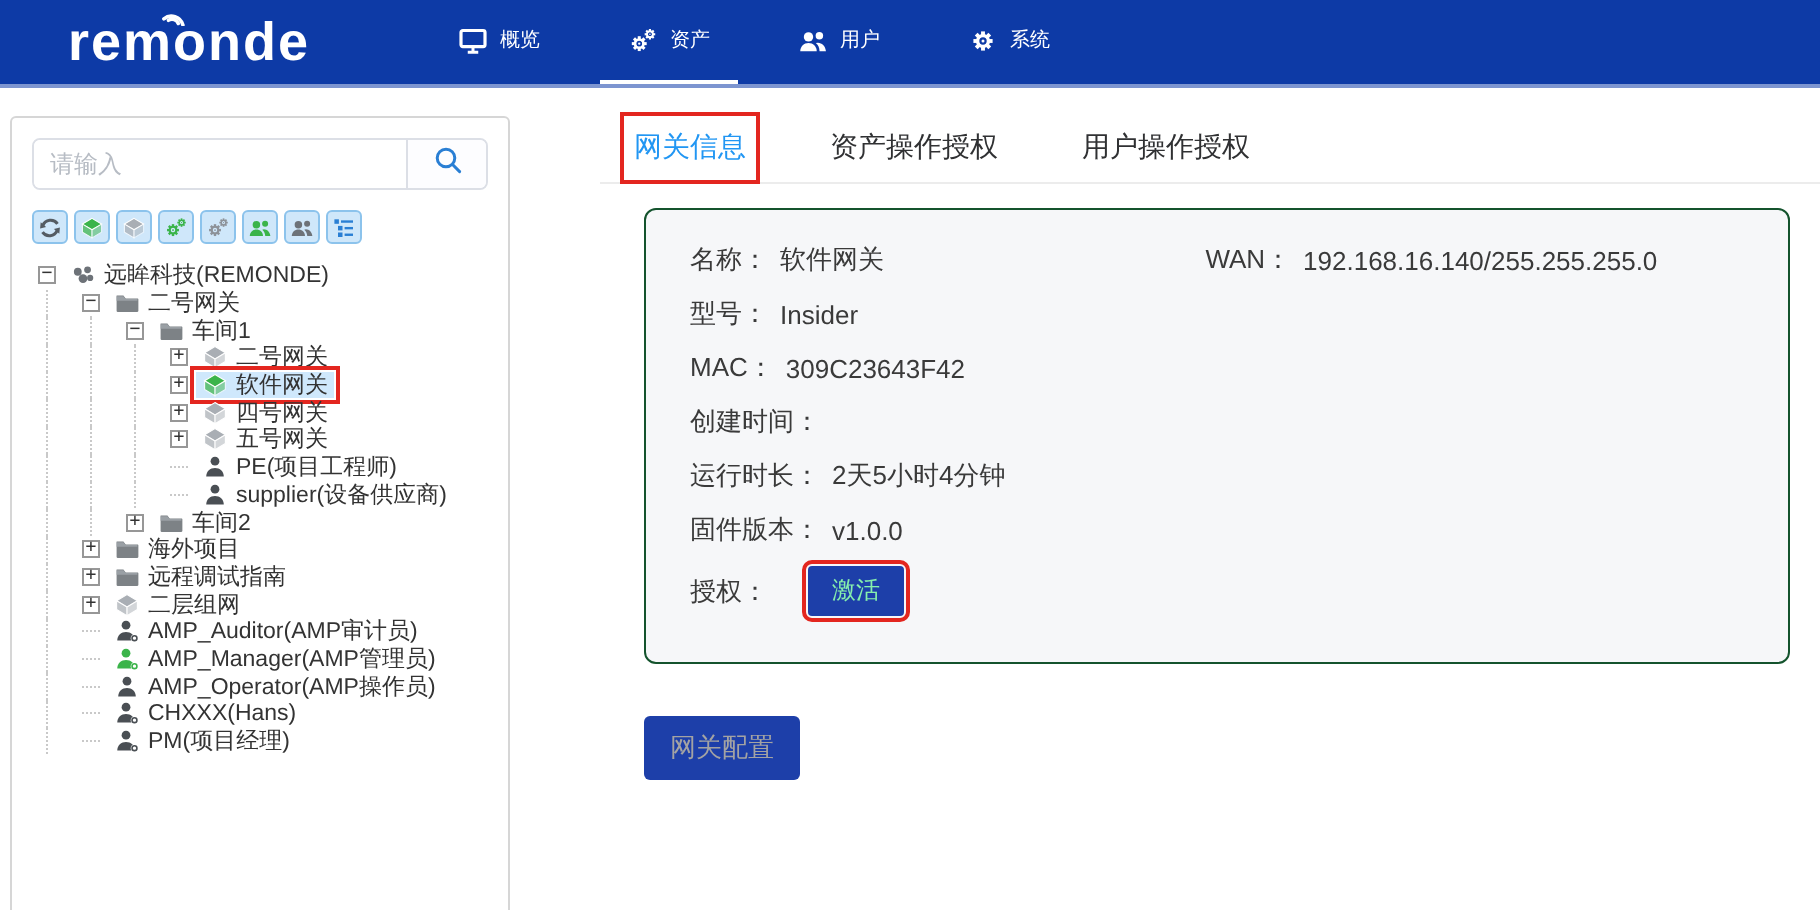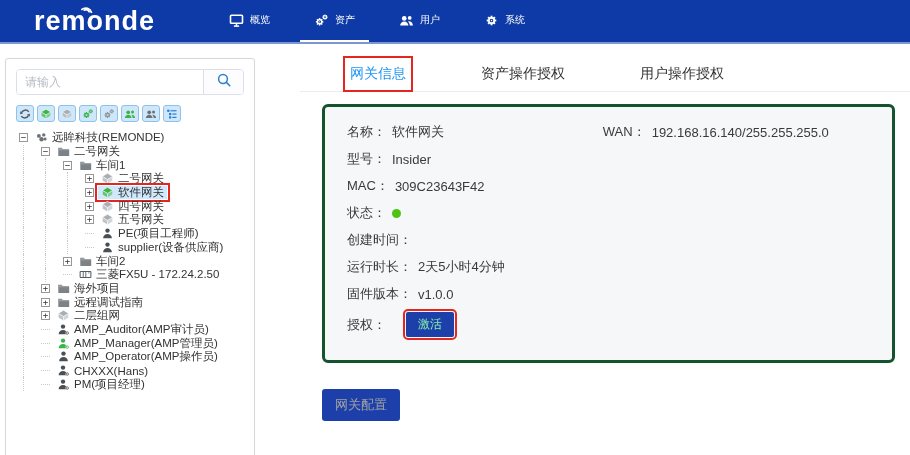--- a/index.html
+++ b/index.html
@@ -42,24 +42,24 @@
   .dash { display:inline-block; width:9px; border-top:1px dotted #c9c9c9; margin:0 4px 0 3px; flex:0 0 auto; }
   .row-core { display:inline-flex; align-items:center; gap:4px; padding:0 3px; height:100%; }
   .row-core.selected { background:#cfe8fc; }
   .row-core.annotated { outline:2px solid #e3261f; outline-offset:1px; }
   .t-ico { display:flex; align-items:center; flex:0 0 auto; }
 
   
   .main { position:absolute; left:300px; top:56px; right:0; bottom:0; }
   .tabs { display:flex; align-items:center; height:36px; padding-left:15px;
     border-bottom:1px solid #ececec; }
-  .tab { font-size:14px; color:#303133; margin-right:38px; cursor:pointer; padding:4px 2px;margin-left:33px; }
+  .tab { font-size:14px; color:#303133; margin-right:38px; cursor:pointer; padding:4px 2px; }
   .tab.active { color:#2196f3; }
   .tab.annotated { outline:2px solid #e3261f; outline-offset:3px; }
-  .panel { margin:12px 15px 0 22px; background:#f6f7f9; border:3px solid #14532d;
+  .panel { margin:12px 15px 0 22px; background:#f6f7f9; border:1px solid #14532d;
     border-radius:6px; padding:16px 22px 14px 22px; min-height:182px; display:flex; }
   .col-left { width:47%; }
   .col-right { flex:1; padding-left:10px; }
   .d-row { display:flex; align-items:center; font-size:13px; color:#3a3a3a; margin-bottom:9px;
     min-height:15px; }
   .d-label { white-space:nowrap; margin-right:6px; }
   .dot { width:9px; height:9px; border-radius:50%; display:inline-block; }
   .mini-btn { background:#1d3fa9; color:#86efac; border:none; border-radius:2px; font-size:12px;
     padding:4px 12px; margin-left:14px; cursor:pointer; font-family:inherit; }
   .mini-btn.annotated { outline:2px solid #e3261f; outline-offset:1px; }
@@ -418,36 +418,20 @@
               <svg width="13" height="13" viewBox="0 0 16 16" xmlns="http://www.w3.org/2000/svg">
                 <path d="M1.6 3.4h4.2l1.4 1.8h7.2c.4 0 .6.3.6.6v7c0 .4-.3.7-.6.7H2.2c-.4 0-.6-.3-.6-.7z" fill="#7d8286"></path>
                 <path d="M1.6 6.6h12.8v-1H7.1L5.8 3.9H1.6z" fill="#9aa0a5"></path>
               </svg>
             </span>
             <span>车间2</span>
           </span>
         </div>
         <div class="tree-row">
           <span class="guide"></span>
-          <span class="guide"></span>
-          <span class="dash"></span>
-          <span class="row-core">
-            <span class="t-ico">
-              <svg width="13" height="13" viewBox="0 0 16 16" xmlns="http://www.w3.org/2000/svg">
-                <rect x="1.4" y="4.2" width="13.2" height="7.4" rx="0.8" fill="none" stroke="#555c63" stroke-width="1.3"></rect>
-                <line x1="5.2" y1="4.2" x2="5.2" y2="11.6" stroke="#555c63" stroke-width="1.1"></line>
-                <line x1="8.4" y1="4.2" x2="8.4" y2="11.6" stroke="#555c63" stroke-width="1.1"></line>
-                <line x1="11.4" y1="6" x2="13" y2="6" stroke="#555c63" stroke-width="1"></line>
-              </svg>
-            </span>
-            <span>三菱FX5U - 172.24.2.50</span>
-          </span>
-        </div>
-        <div class="tree-row">
-          <span class="guide"></span>
           <span class="expander">+</span>
           <span class="row-core">
             <span class="t-ico">
               <svg width="13" height="13" viewBox="0 0 16 16" xmlns="http://www.w3.org/2000/svg">
                 <path d="M1.6 3.4h4.2l1.4 1.8h7.2c.4 0 .6.3.6.6v7c0 .4-.3.7-.6.7H2.2c-.4 0-.6-.3-.6-.7z" fill="#7d8286"></path>
                 <path d="M1.6 6.6h12.8v-1H7.1L5.8 3.9H1.6z" fill="#9aa0a5"></path>
               </svg>
             </span>
             <span>海外项目</span>
           </span>
@@ -569,24 +553,20 @@
           </div>
           <div class="d-row">
             <span class="d-label">型号：</span>
             <span>Insider</span>
           </div>
           <div class="d-row">
             <span class="d-label">MAC：</span>
             <span>309C23643F42</span>
           </div>
           <div class="d-row">
-            <span class="d-label">状态：</span>
-            <span class="dot" style="background: rgb(76, 196, 20);"></span>
-          </div>
-          <div class="d-row">
             <span class="d-label">创建时间：</span>
           </div>
           <div class="d-row">
             <span class="d-label">运行时长：</span>
             <span>2天5小时4分钟</span>
           </div>
           <div class="d-row">
             <span class="d-label">固件版本：</span>
             <span>v1.0.0</span>
           </div>

